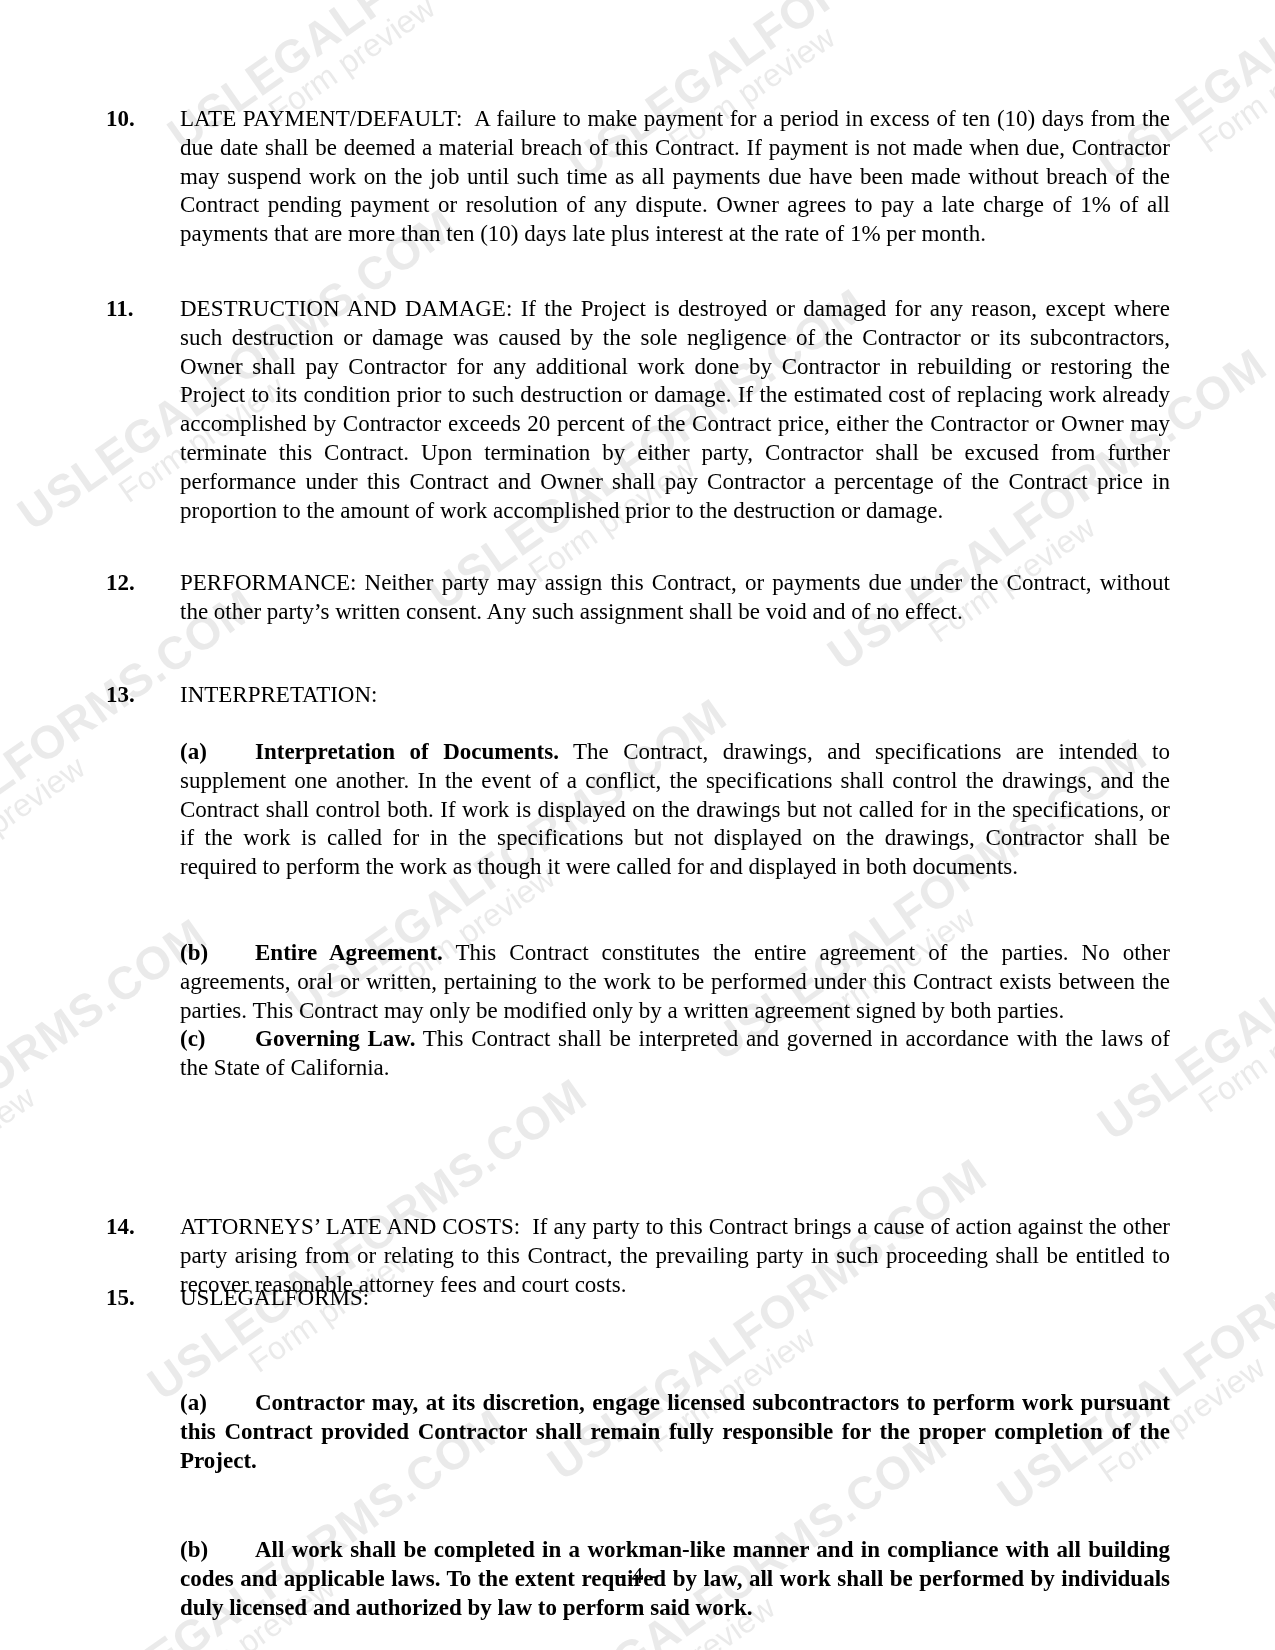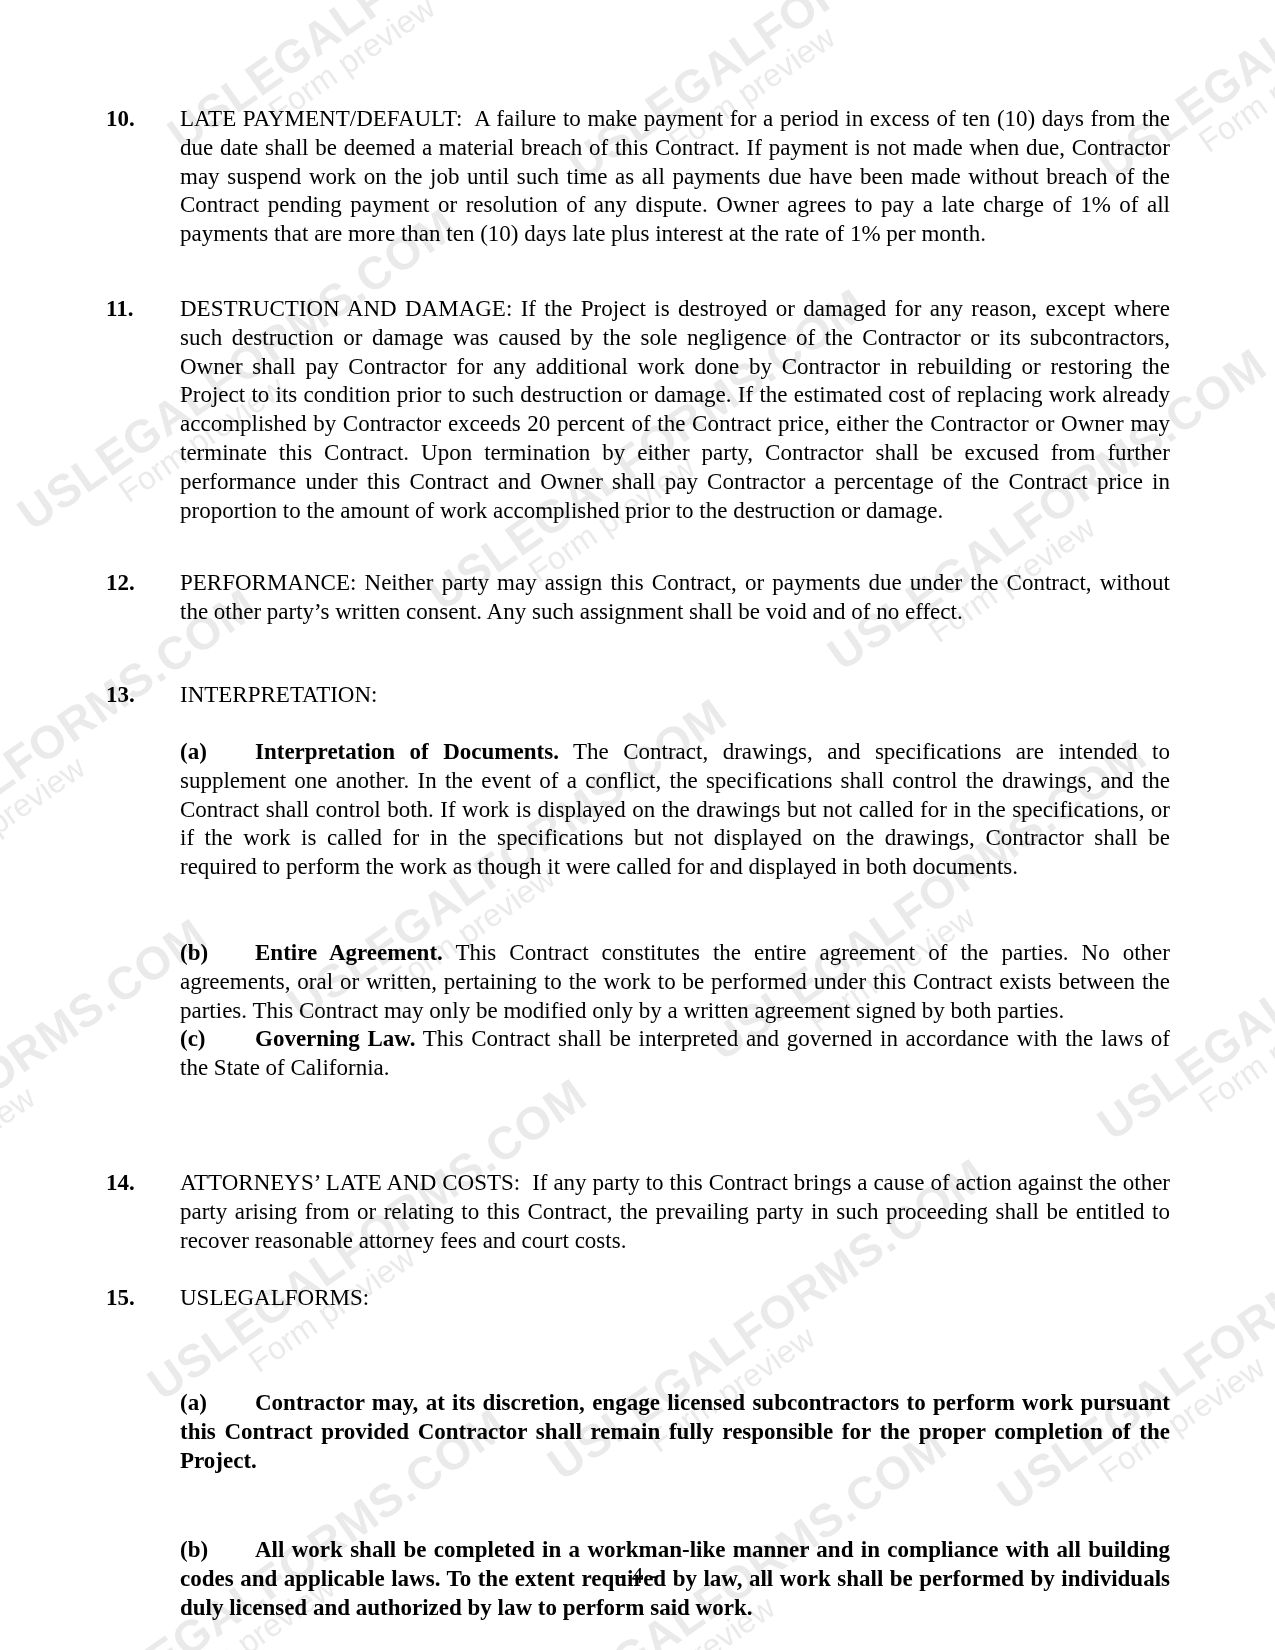--- a/index.html
+++ b/index.html
@@ -124,21 +124,21 @@
       <span class="num">13.</span>
       <div class="body"><span class="head">INTERPRETATION:</span></div>
     </div>
 
     <div class="sub-para" style="top:738px;"><span class="label">(a)</span><span class="title">Interpretation of Documents.</span><span> The Contract, drawings, and specifications are intended to supplement one another. In the event of a conflict, the specifications shall control the drawings, and the Contract shall control both. If work is displayed on the drawings but not called for in the specifications, or if the work is called for in the specifications but not displayed on the drawings, Contractor shall be required to perform the work as though it were called for and displayed in both documents.</span></div>
 
     <div class="sub-para" style="top:939px;"><span class="label">(b)</span><span class="title">Entire Agreement.</span><span> This Contract constitutes the entire agreement of the parties. No other agreements, oral or written, pertaining to the work to be performed under this Contract exists between the parties. This Contract may only be modified only by a written agreement signed by both parties.</span></div>
 
     <div class="sub-para" style="top:1025px;"><span class="label">(c)</span><span class="title">Governing Law.</span><span> This Contract shall be interpreted and governed in accordance with the laws of the State of California.</span></div>
 
-    <div class="sec" style="top:1169px;">
+    <div class="sec" style="top:1213px;">
       <span class="num">14.</span>
       <div class="body"><span class="head">ATTORNEYS’ LATE AND COSTS:</span>&nbsp; <span>If any party to this Contract brings a cause of action against the other party arising from or relating to this Contract, the prevailing party in such proceeding shall be entitled to recover reasonable attorney fees and court costs.</span></div>
     </div>
 
     <div class="sec" style="top:1284px;">
       <span class="num">15.</span>
       <div class="body"><span class="head">USLEGALFORMS:</span></div>
     </div>
 
     <div class="sub-para bold" style="top:1341px;"><span class="label">(a)</span><span>Contractor may, at its discretion, engage licensed subcontractors to perform work pursuant this Contract provided Contractor shall remain fully responsible for the proper completion of the Project.</span></div>

